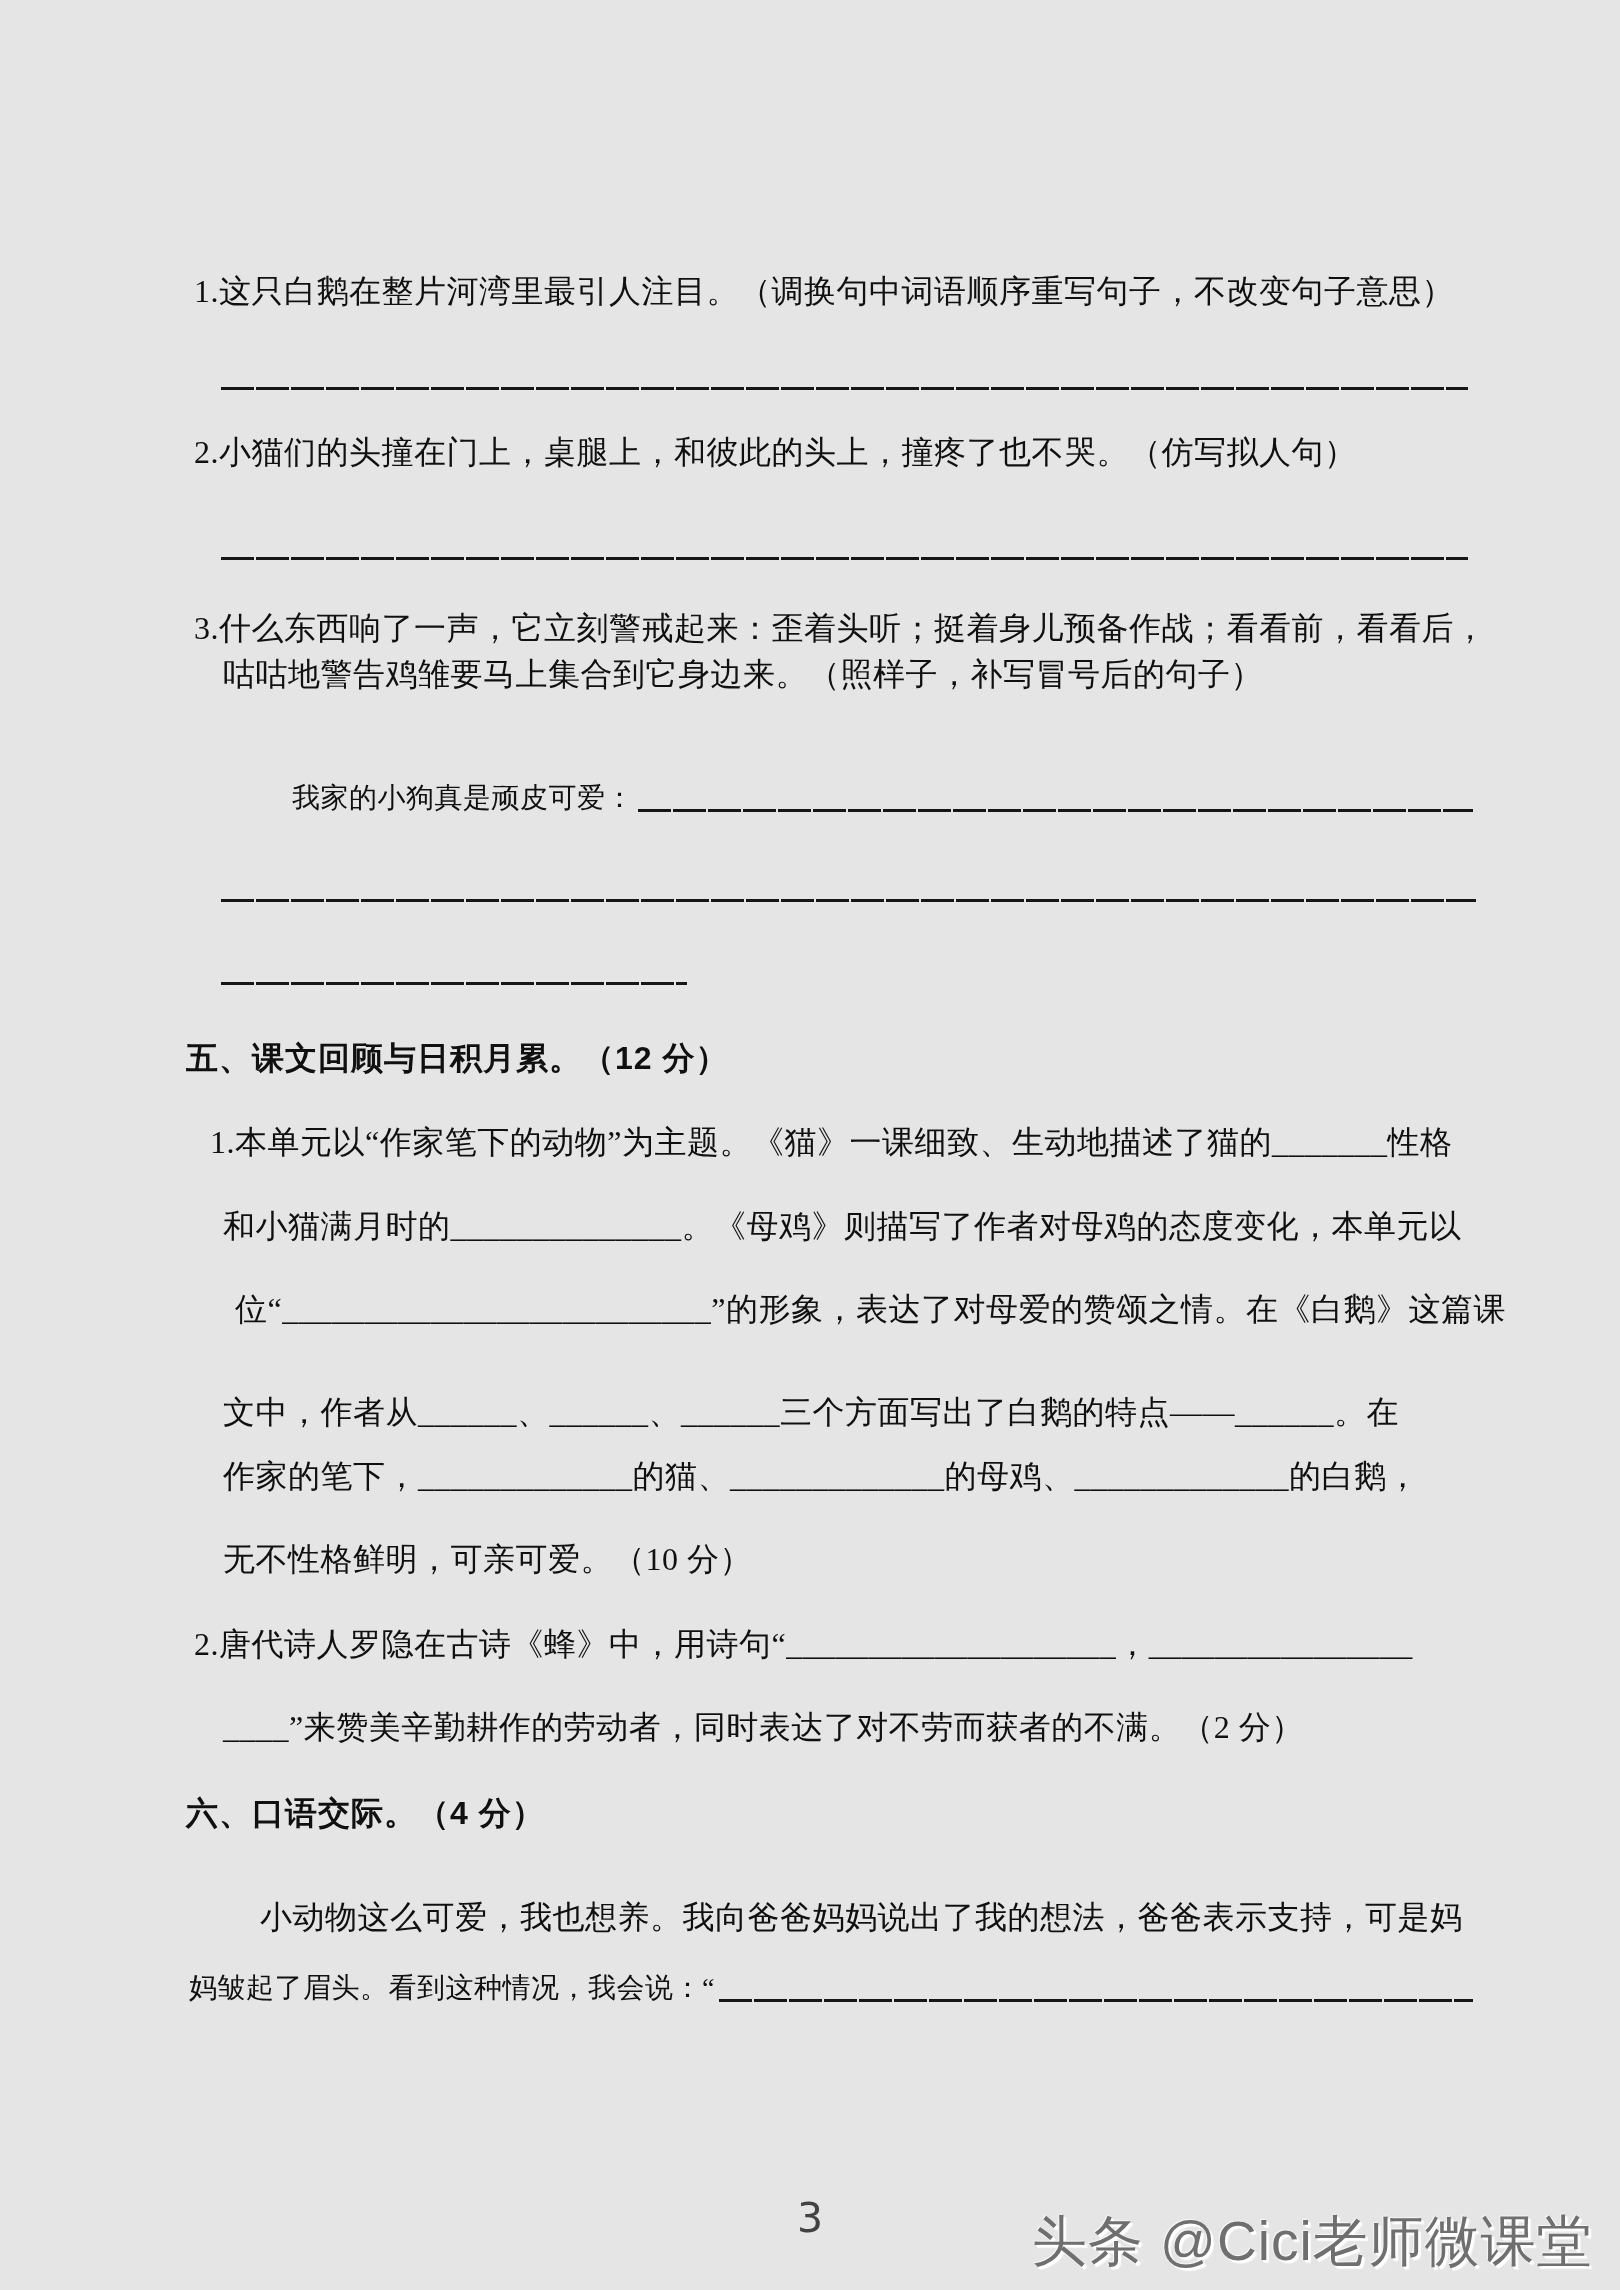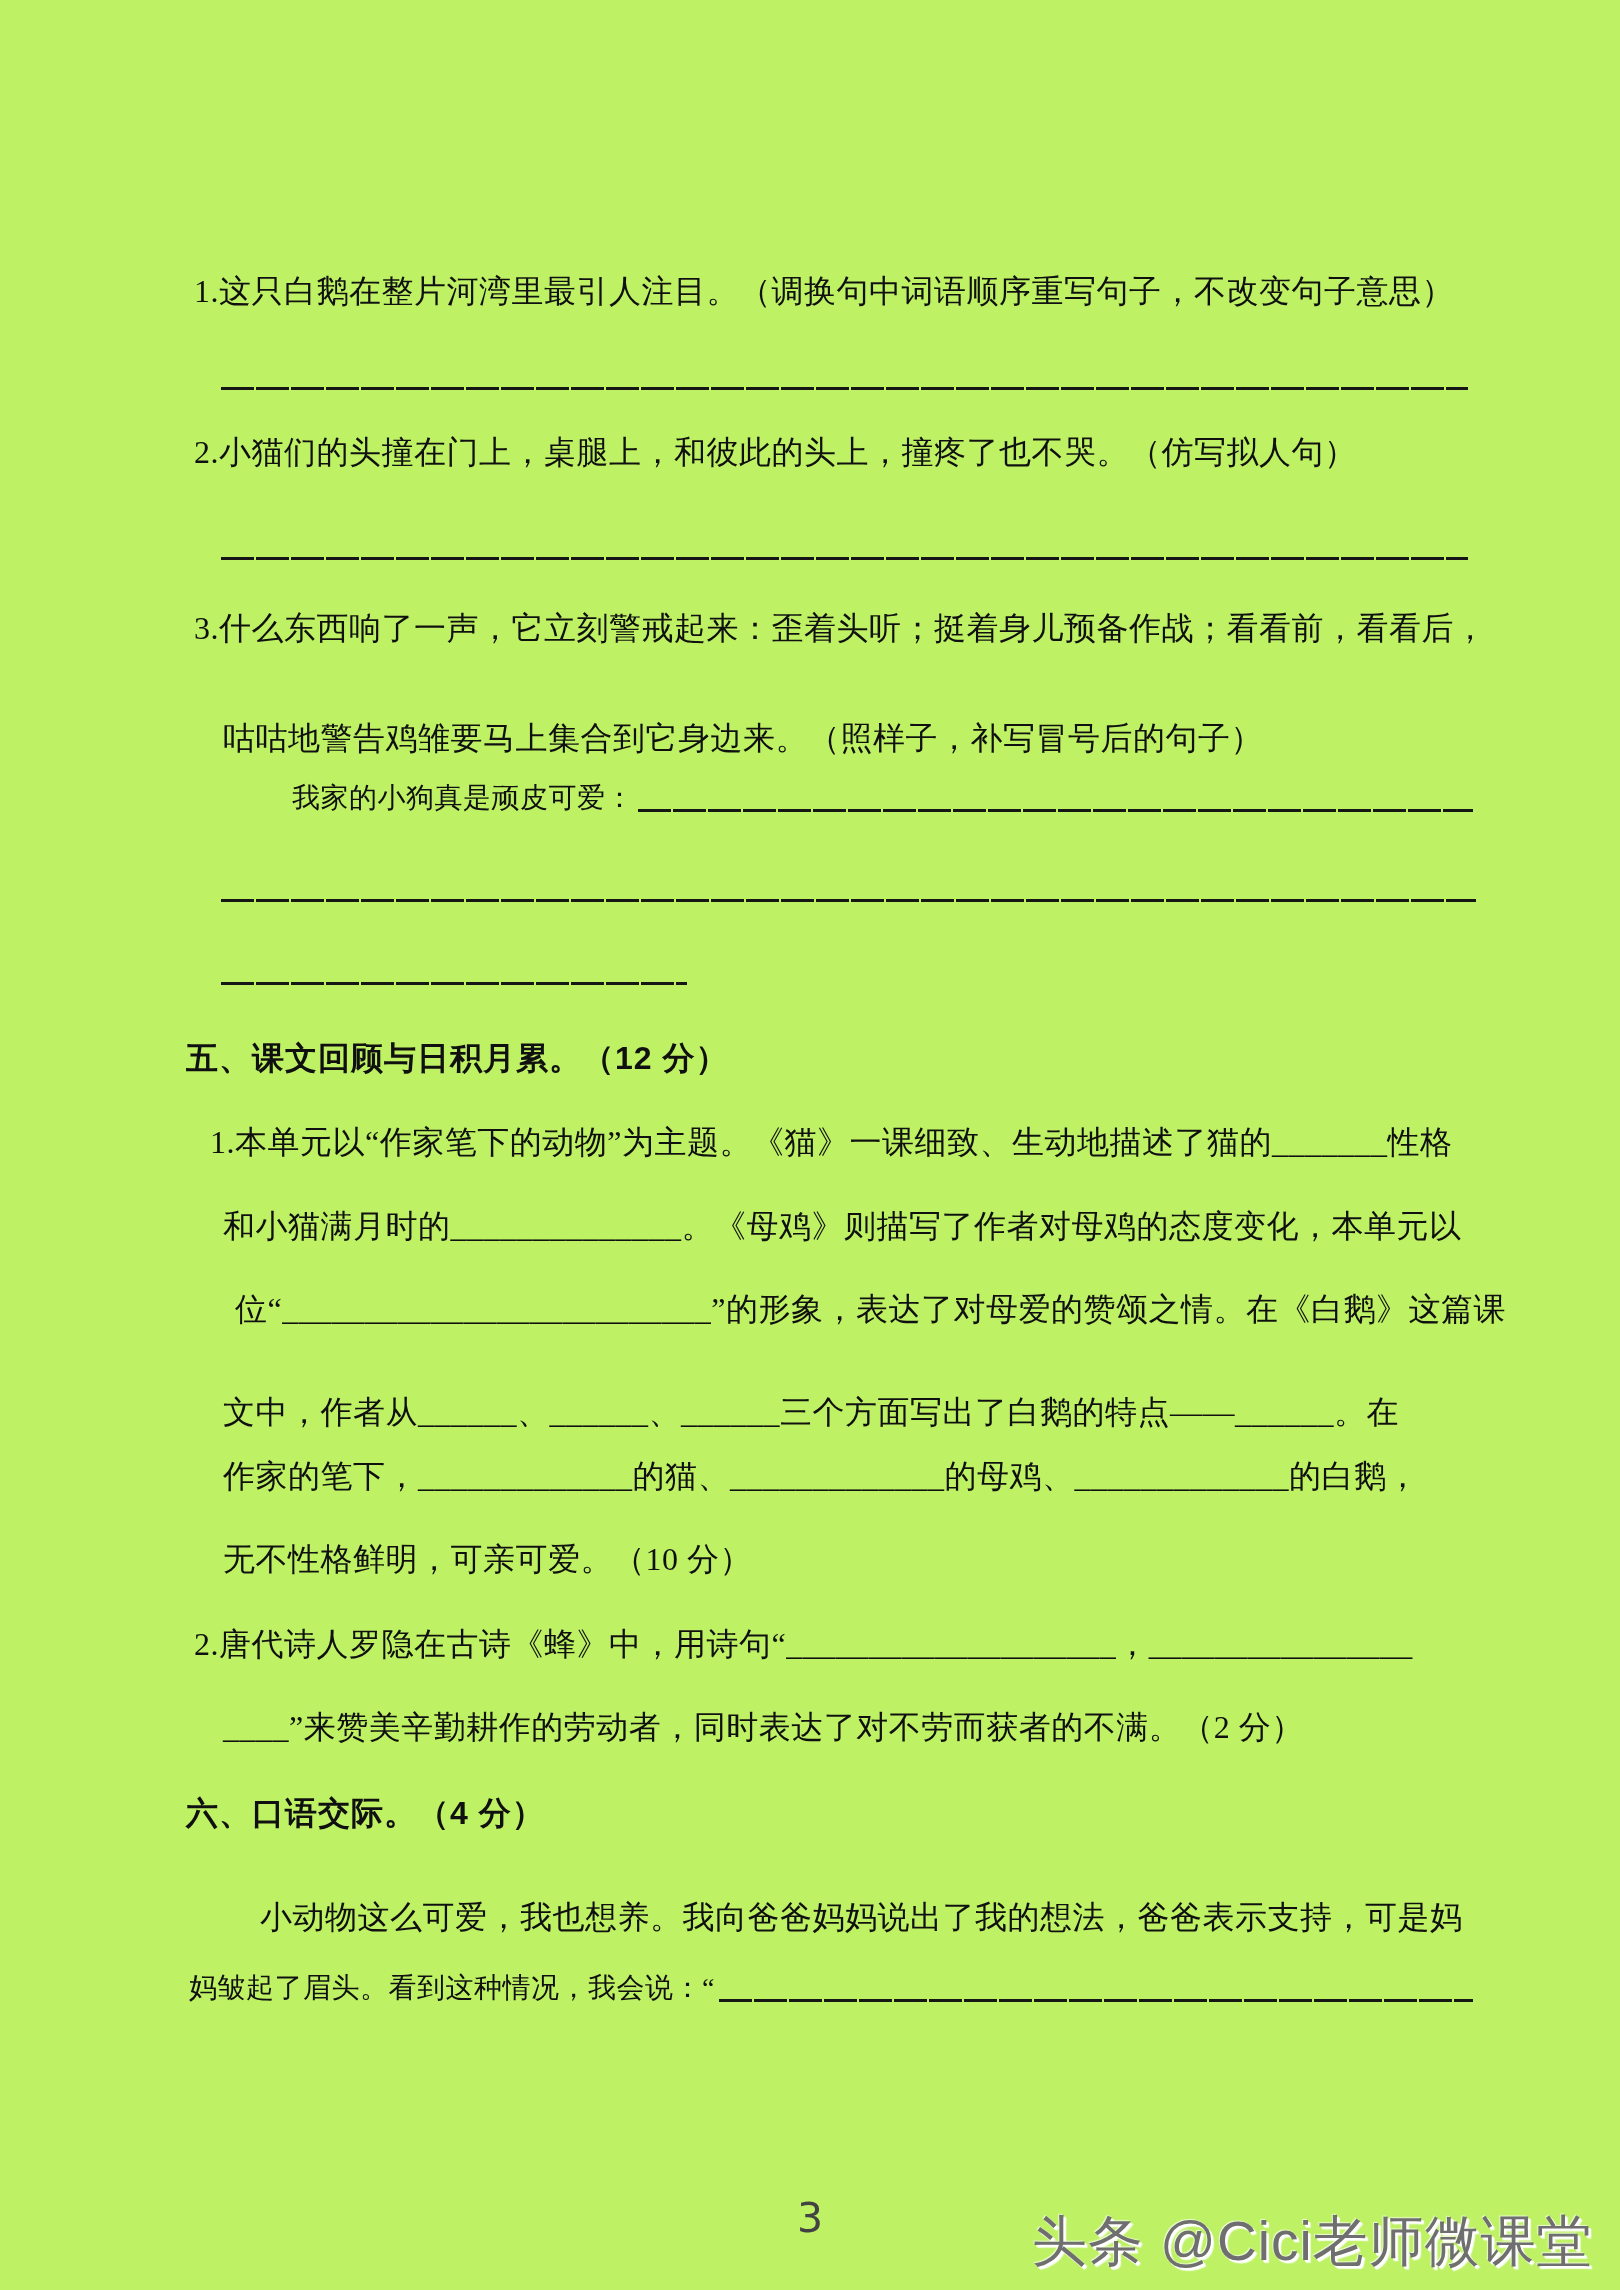--- a/index.html
+++ b/index.html
@@ -1,20 +1,20 @@
 <!DOCTYPE html>
 <html><head>
 <meta charset="utf-8">
 <style>
   html, body { margin: 0; padding: 0; background: #ffffff; }
   .page {
     position: relative;
     width: 1620px;
     height: 2291px;
-    background: #bef264;
+    background: #e5e5e5;
     overflow: hidden;
     font-family: "Liberation Serif", "DejaVu Serif", serif;
     color: #101010;
   }
   .line {
     position: absolute;
     white-space: nowrap;
     font-size: 32px;
     line-height: 45px;
     letter-spacing: 0.5px;
@@ -78,21 +78,21 @@
   <div class="line" style="left:194px; top:269px;">1.这只白鹅在整片河湾里最引人注目。（调换句中词语顺序重写句子，不改变句子意思）</div>
 
   <div class="answer-line" style="left:221px; top:387px; width:1247px;"></div>
 
   <div class="line" style="left:194px; top:430px;">2.小猫们的头撞在门上，桌腿上，和彼此的头上，撞疼了也不哭。（仿写拟人句）</div>
 
   <div class="answer-line" style="left:221px; top:557px; width:1247px;"></div>
 
   <div class="line" style="left:194px; top:606px;">3.什么东西响了一声，它立刻警戒起来：歪着头听；挺着身儿预备作战；看看前，看看后，</div>
 
-  <div class="line" style="left:223px; top:716px;">咕咕地警告鸡雏要马上集合到它身边来。（照样子，补写冒号后的句子）</div>
+  <div class="line" style="left:223px; top:652px;">咕咕地警告鸡雏要马上集合到它身边来。（照样子，补写冒号后的句子）</div>
 
   <div class="fill-line" style="left:292px; top:775px; right:147px;">
     <span>我家的小狗真是顽皮可爱：</span>
     <span class="fill"></span>
   </div>
 
   <div class="answer-line" style="left:221px; top:899px; width:1255px;"></div>
 
   <div class="answer-line" style="left:221px; top:982px; width:466px;"></div>
 

